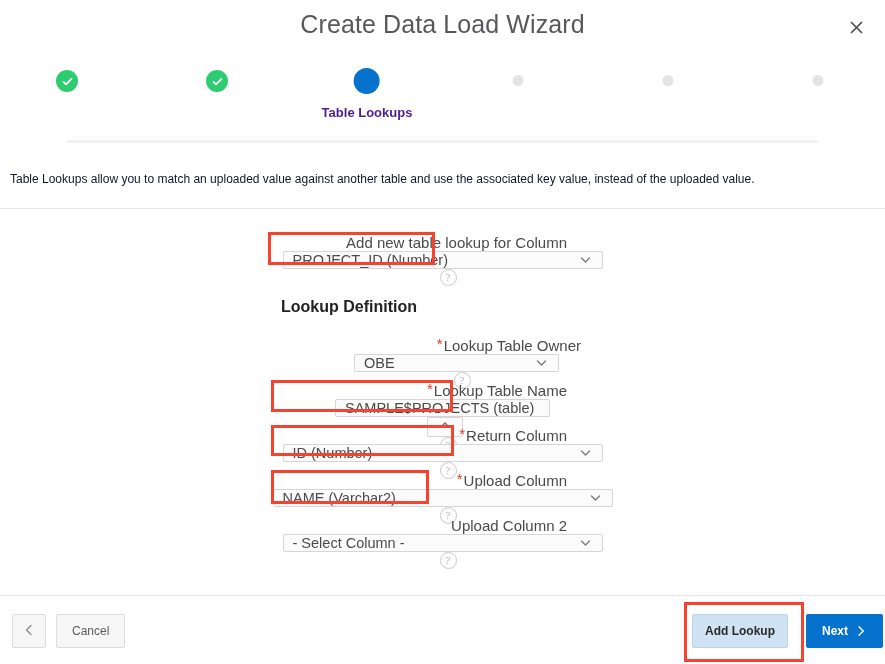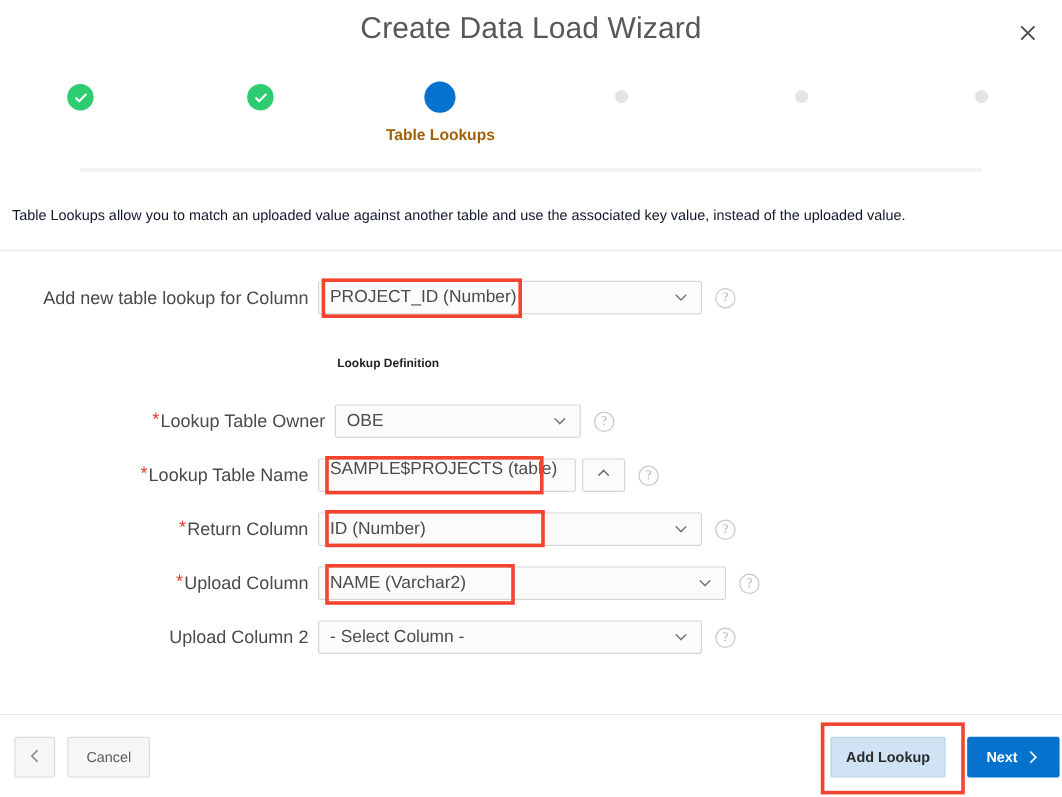--- a/index.html
+++ b/index.html
@@ -75,21 +75,21 @@
   .step-todo .step-marker {
     width: 11px; height: 11px;
     background: #e4e4e4;
     margin-top: 15px;
   }
   .step-label {
     margin-top: 11px;
     text-align: center;
     font-size: 13px;
     font-weight: bold;
-    color: #a16207;
+    color: #4c1d95;
     white-space: nowrap;
     transform: translateX(0);
   }
 
   
   .divider {
     position: absolute;
     left: 0; width: 885px;
     height: 1px;
     background: #e6e6e6;
@@ -106,20 +106,21 @@
     color: #0f172a;
   }
 
   
   .form-row {
     position: absolute;
     left: 0; width: 885px;
     height: 28px;
     display: flex;
     align-items: center;
+    flex-direction: column;
   }
   .field-label {
     width: 265px;
     text-align: right;
     padding-right: 8px;
     font-size: 15px;
     color: #4a4a4a;
     white-space: nowrap;
     position: relative;
   }
@@ -181,21 +182,21 @@
     margin-left: 11px;
     cursor: pointer;
     flex: 0 0 auto;
     line-height: 1;
     font-family: "Liberation Serif", serif;
   }
 
   .section-title {
     position: absolute;
     top: 298px; left: 0; width: 885px;
-    font-size: 10px;
+    font-size: 16px;
     font-weight: bold;
     color: #222;
     padding-left: 281px;
   }
 
   
   .redbox {
     position: absolute;
     border: 3px solid #f4432e;
     background: transparent;

